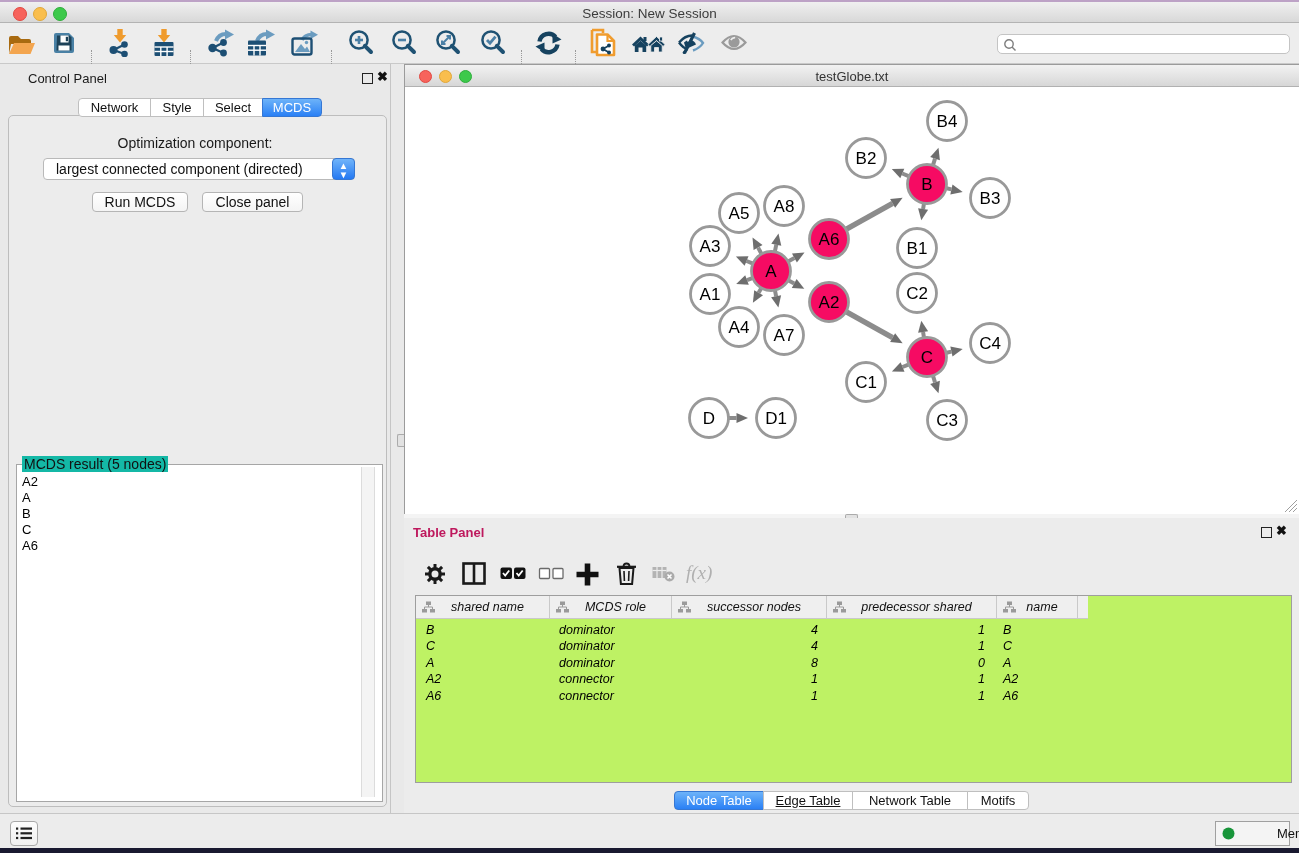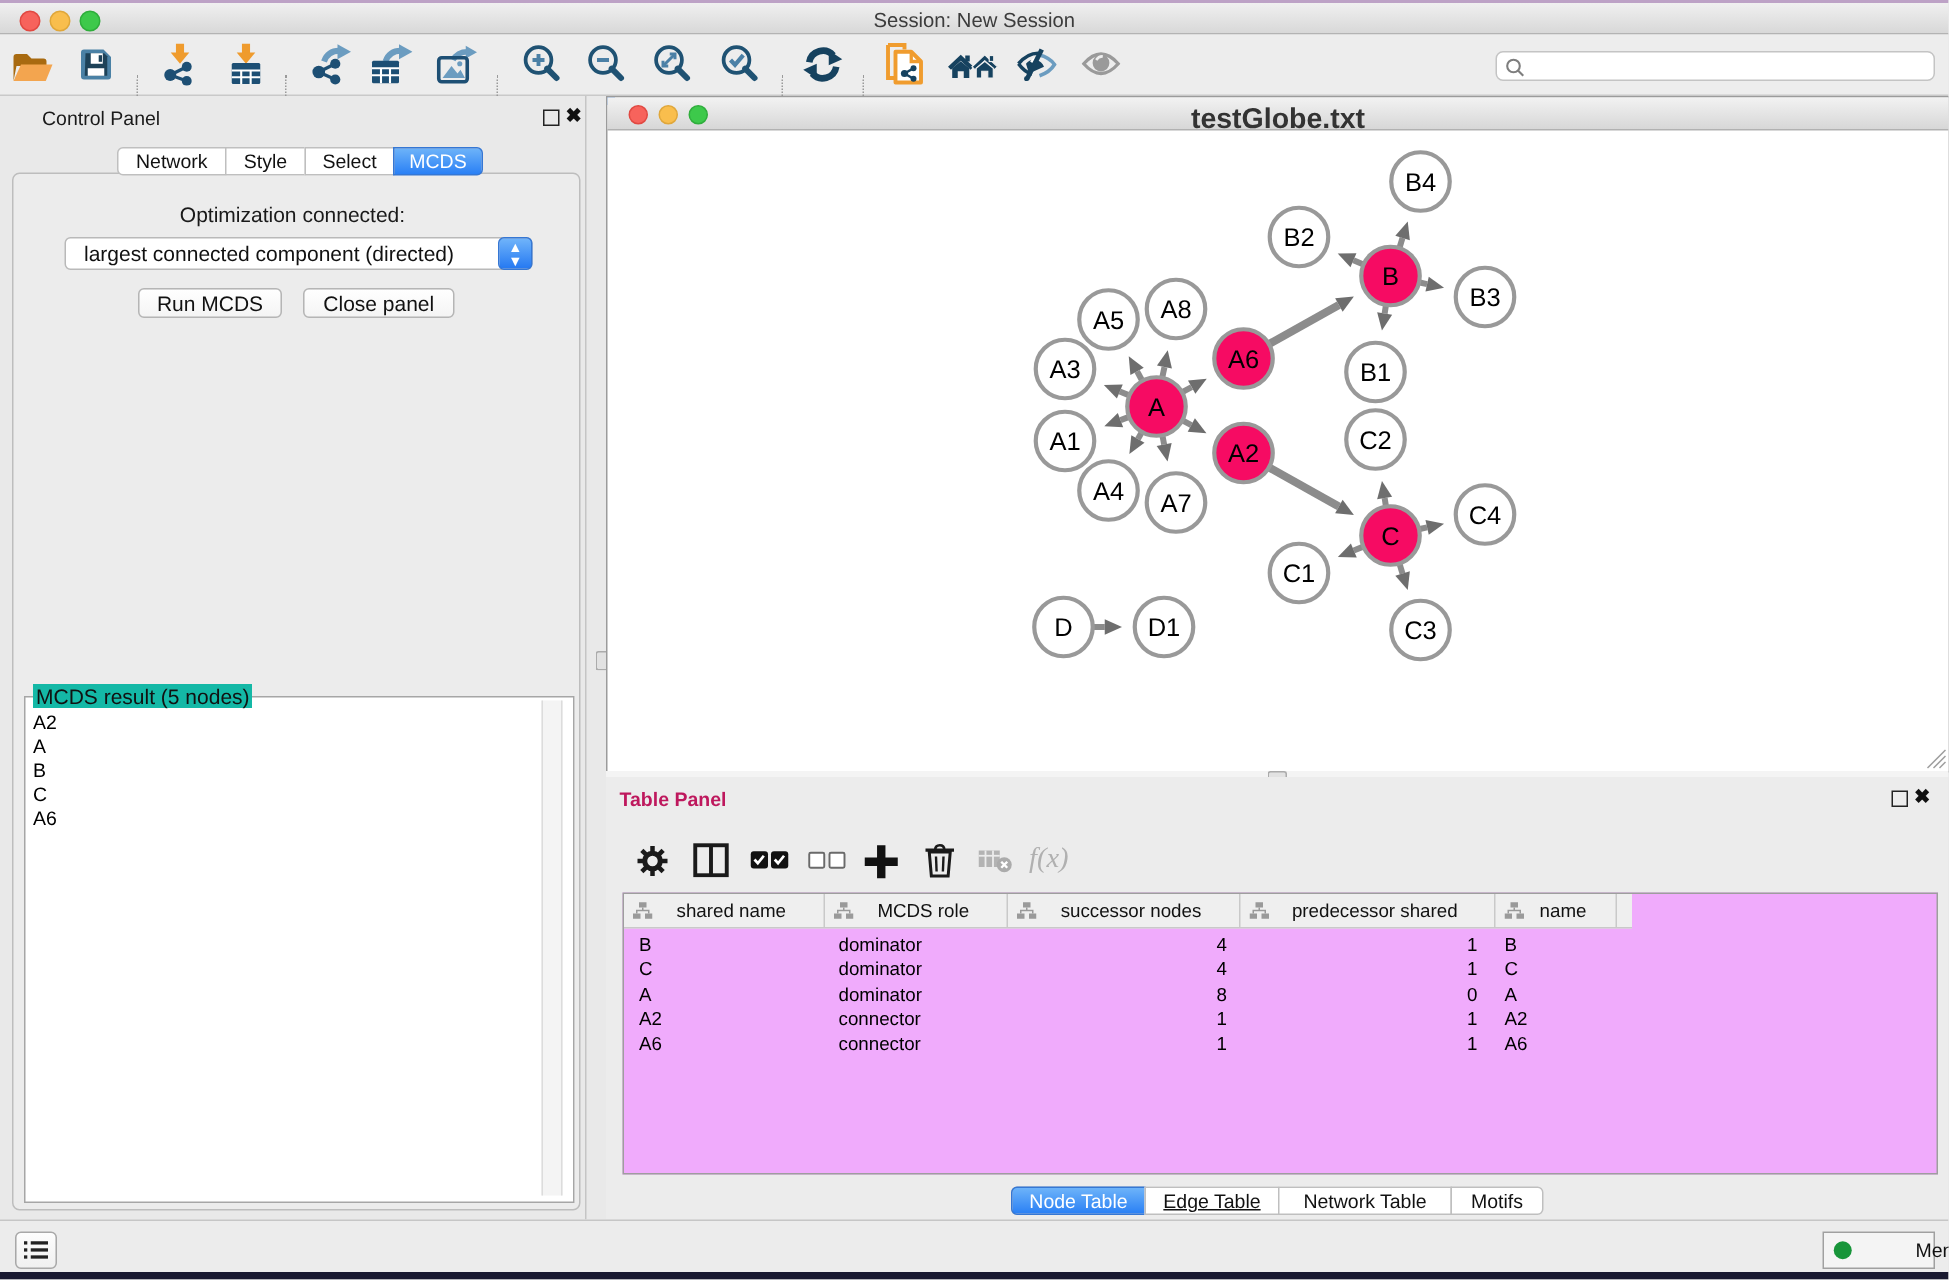--- a/index.html
+++ b/index.html
@@ -27,29 +27,29 @@
   .chev{left:0;width:21px;text-align:center;color:#fff;font-size:9.5px;line-height:9px;font-weight:bold;}
   .btn{position:absolute;background:linear-gradient(#ffffff,#f4f4f4);border:1px solid #b5b5b5;border-radius:4px;font-size:14px;color:#111;text-align:center;line-height:19px;height:18px;}
   #fieldset{left:16px;top:400px;width:365px;height:336px;background:#fff;border:1px solid #a6a6a6;}
   #fslegend{left:5px;top:-9px;background:#14b8a6;font-size:14px;color:#111;padding:0 2px;}
   #fstrack{right:7px;top:2px;width:12px;height:330px;background:#f4f4f4;border-left:1px solid #dcdcdc;border-right:1px solid #dcdcdc;}
   .li{left:5px;font-size:13px;color:#000;}
   
   #netwin{left:404px;top:64px;width:894px;height:449px;background:#fff;border:1px solid #9b9b9b;box-sizing:content-box;}
   #nettb{left:0;top:0;width:894px;height:21px;background:linear-gradient(#f2f2f2,#d7d7d7);border-bottom:1px solid #b1b1b1;}
   .tl2{width:11px;height:11px;border-radius:50%;top:5px;}
-  #nettitle{width:100%;text-align:center;top:4px;font-size:19px;color:#333;font-weight:bold;}
+  #nettitle{width:100%;text-align:center;top:4px;font-size:13px;color:#333;}
   #grip{right:1px;bottom:1px;width:15px;height:15px;}
   
   #vhandle{left:397px;top:434px;width:6px;height:11px;background:#e2e2e2;border:1px solid #ababab;border-right:none;border-radius:2px 0 0 2px;}
   #hhandle{left:845px;top:514px;width:11px;height:5px;background:#e2e2e2;border:1px solid #ababab;border-bottom:none;border-radius:2px 2px 0 0;}
   
   #tpanel{left:404px;top:518px;width:895px;height:295px;background:#ececec;}
   #tptitle{left:9px;top:7px;font-size:13px;color:#be185d;font-weight:bold;}
-  #ttable{left:11px;top:77px;width:875px;height:186px;background:#f0abfc;border:1px solid #9e9e9e;}
+  #ttable{left:11px;top:77px;width:875px;height:186px;background:#bef264;border:1px solid #9e9e9e;font-style:italic;}
   #thead{left:0;top:0;width:672px;height:22px;background:#efefef;border-bottom:1px solid #c9c9c9;}
   .hcell{position:absolute;top:0;height:22px;border-right:1px solid #c9c9c9;}
   .hlab{position:absolute;width:100%;text-align:center;top:4px;font-size:12.5px;color:#111;}
   .hicon{position:absolute;left:6px;top:5px;}
   .cell{position:absolute;font-size:12.5px;color:#000;}
   
   
   #statusbar{left:0;top:813px;width:1299px;height:35px;background:#ececec;border-top:1px solid #c6c6c6;}
   #darkstrip{left:0;top:848px;width:1299px;height:5px;background:#191930;}
   #lbtn{left:10px;top:821px;width:26px;height:23px;background:linear-gradient(#fdfdfd,#f0f0f0);border:1px solid #a8a8a8;border-radius:4px;}
@@ -211,21 +211,21 @@
 
 <div class="abs" id="cpanel">
   <div class="abs" id="cptitle">Control Panel</div>
   <div class="abs wsq" style="left:362px;"></div>
   <div class="abs wx" style="left:377px;">✖</div>
   <div class="abs" id="cpinner"></div>
   <div class="abs tab" style="left:78px;width:71px;top:34px;border-radius:4px 0 0 4px;">Network</div>
   <div class="abs tab" style="left:150px;width:52px;top:34px;">Style</div>
   <div class="abs tab" style="left:203px;width:58px;top:34px;">Select</div>
   <div class="abs tab tabsel" style="left:262px;width:58px;top:34px;border-radius:0 4px 4px 0;">MCDS</div>
-  <div class="abs" id="optlabel">Optimization connected:</div>
+  <div class="abs" id="optlabel">Optimization component:</div>
   <div class="abs" id="dropdown">
     <div class="abs" id="ddtext">largest connected component (directed)</div>
     <div class="abs" id="ddspin">
       <div class="abs chev" style="top:2px;">▲</div>
       <div class="abs chev" style="top:11px;">▼</div>
     </div>
   </div>
   <div class="abs btn" style="left:92px;top:128px;width:94px;">Run MCDS</div>
   <div class="abs btn" style="left:202px;top:128px;width:99px;">Close panel</div>
   <div class="abs" id="fieldset">

